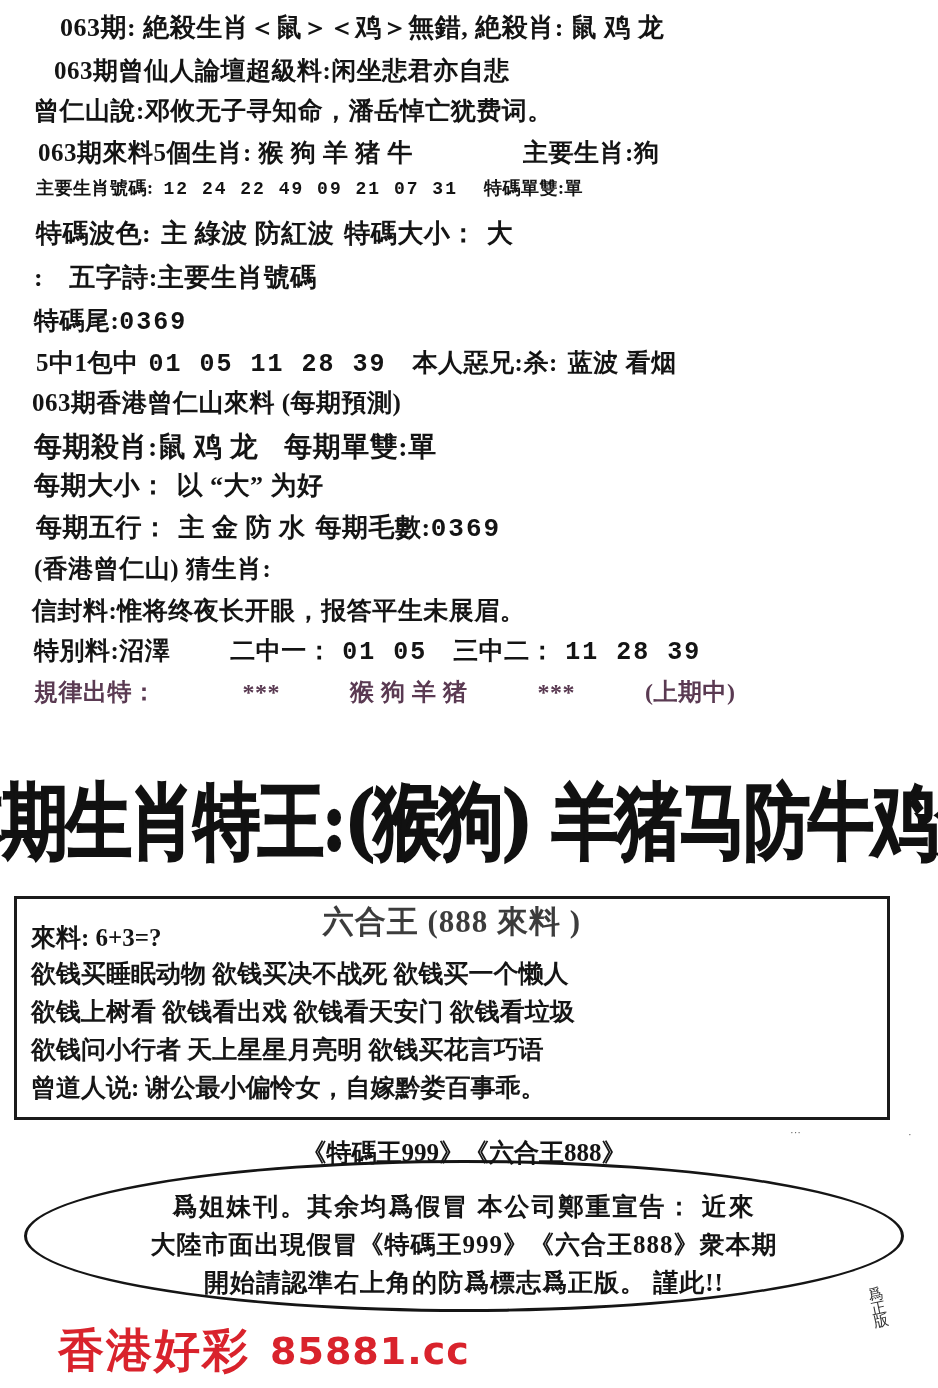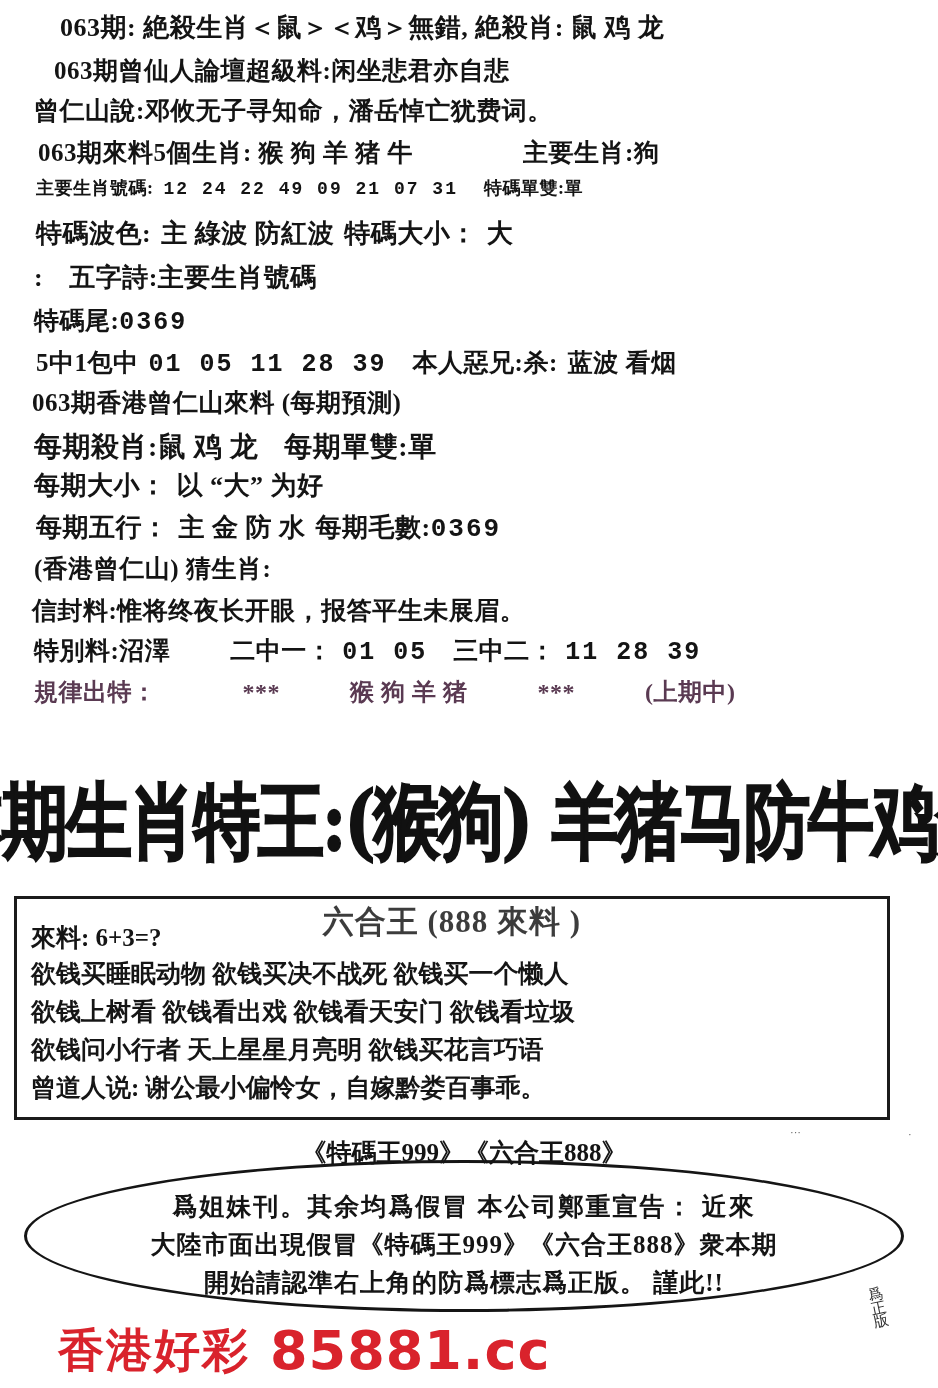--- a/index.html
+++ b/index.html
@@ -178,21 +178,21 @@
     margin-left: 32px;
   }
   .footer-cn {
     font-size: 46px;
     font-weight: 700;
     color: #d9232c;
     letter-spacing: 2px;
     font-family: "DejaVu Sans", sans-serif;
   }
   .footer-url {
-    font-size: 54px;
+    font-size: 38px;
     font-weight: 700;
     color: #d9232c;
     font-family: "DejaVu Sans", sans-serif;
     letter-spacing: 1px;
   }
 </style>
 </head>
 <body>
 
 <div class="page">

